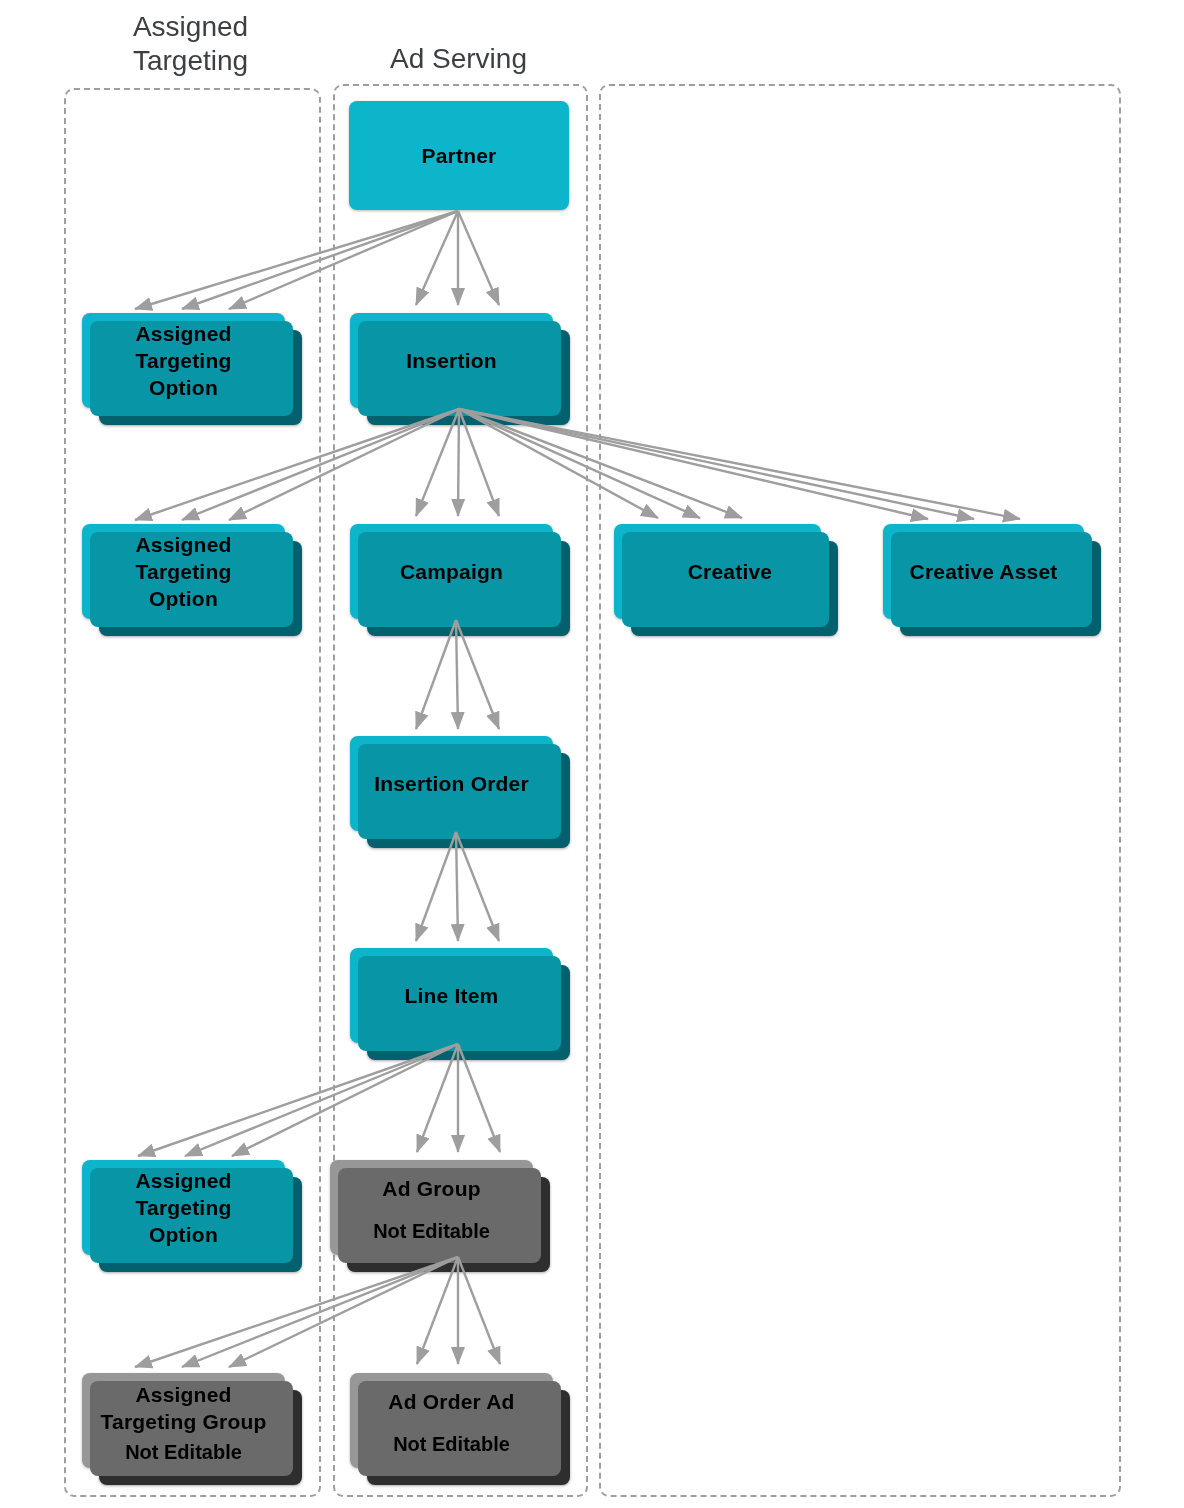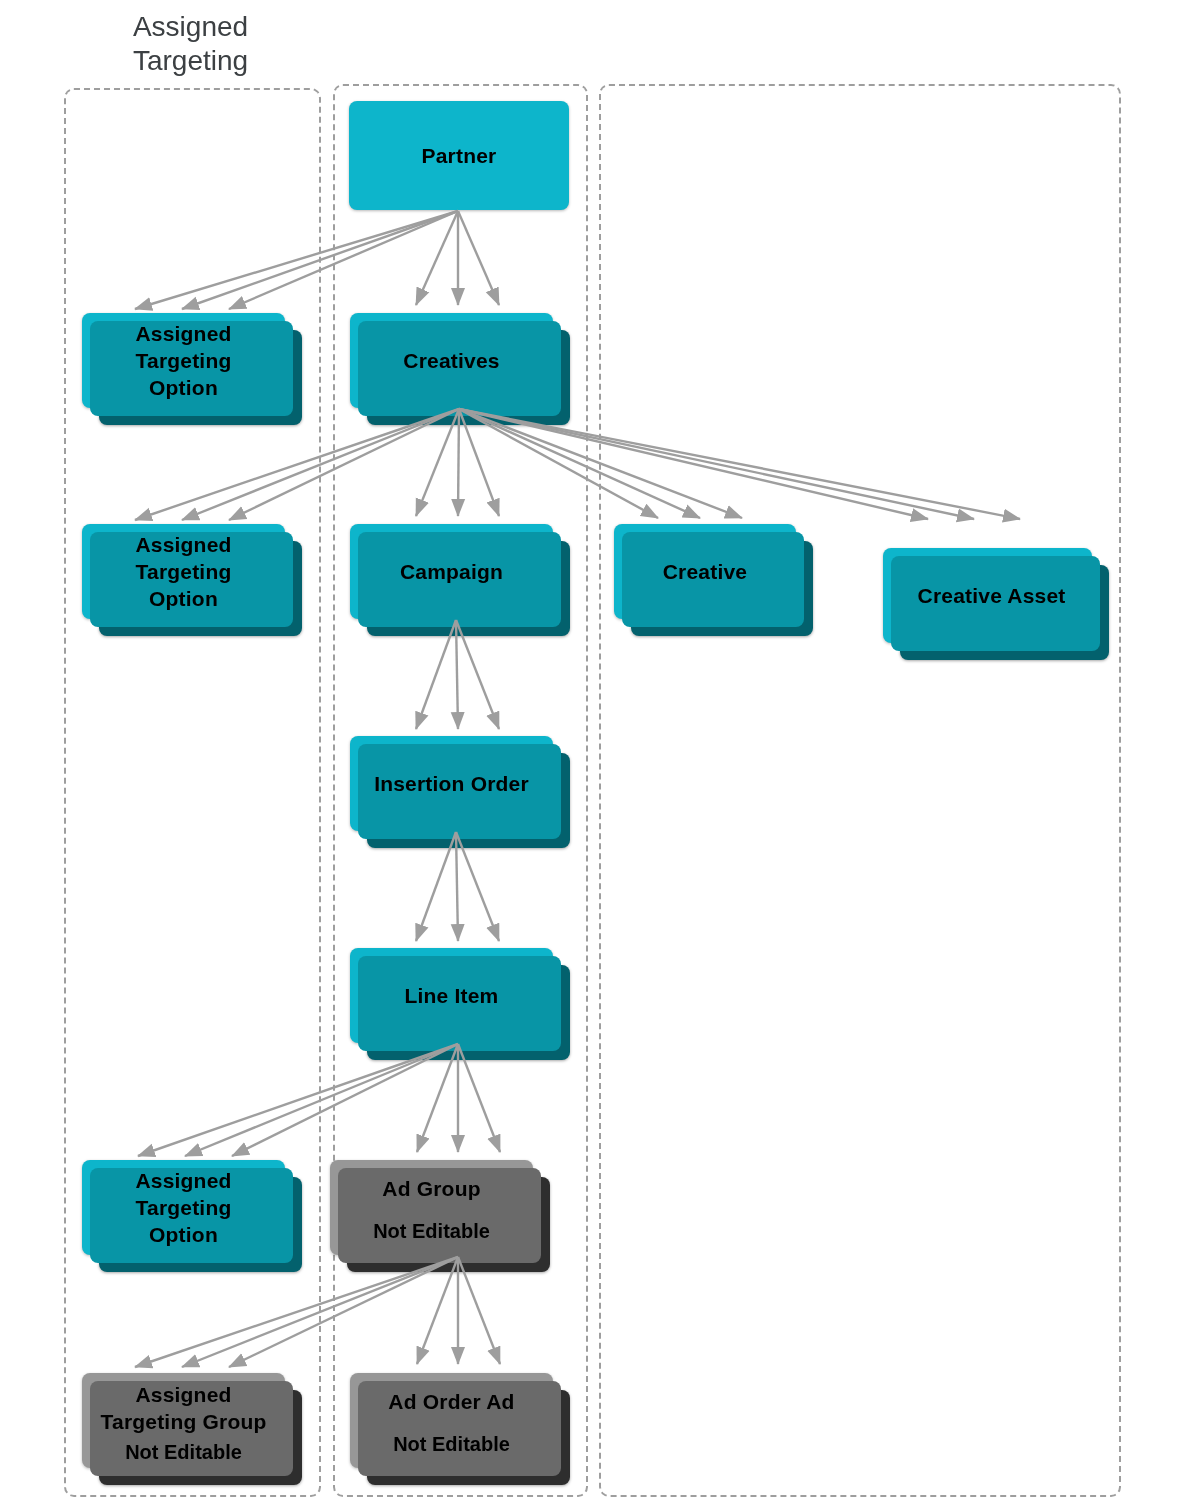--- a/index.html
+++ b/index.html
@@ -38,59 +38,62 @@
 </style>
 </head>
 <body>
 
 <div id="canvas">
 
   <div class="col-header" style="left:64px;top:10px;width:253px;">
     <div>Assigned</div>
     <div>Targeting</div>
   </div>
+  <div class="col-header" style="left:333px;top:42px;width:251px;">
+    <div>Ad Serving</div>
+  </div>
 
   <div class="col" style="left:64px;top:88px;width:253px;height:1405px;"></div>
   <div class="col" style="left:333px;top:84px;width:251px;height:1409px;"></div>
   <div class="col" style="left:599px;top:84px;width:518px;height:1409px;"></div>
 
   <div class="nodes-layer">
     <div class="node cyan" style="left:349px;top:101px;width:220px;height:109px;">
       <div class="nlabel">Partner</div>
     </div>
 
     <div class="node cyan stack" style="left:82px;top:313px;width:203px;height:95px;">
       <div class="nlabel">
         <div>Assigned</div>
         <div>Targeting</div>
         <div>Option</div>
       </div>
     </div>
 
     <div class="node cyan stack" style="left:350px;top:313px;width:203px;height:95px;">
-      <div class="nlabel">Creatives</div>
+      <div class="nlabel">Insertion</div>
     </div>
 
     <div class="node cyan stack" style="left:82px;top:524px;width:203px;height:95px;">
       <div class="nlabel">
         <div>Assigned</div>
         <div>Targeting</div>
         <div>Option</div>
       </div>
     </div>
 
     <div class="node cyan stack" style="left:350px;top:524px;width:203px;height:95px;">
       <div class="nlabel">Campaign</div>
     </div>
 
-    <div class="node cyan stack" style="left:614px;top:524px;width:182px;height:95px;">
+    <div class="node cyan stack" style="left:614px;top:524px;width:182px;height:95px;padding-left:25px;">
       <div class="nlabel">Creative</div>
     </div>
 
-    <div class="node cyan stack" style="left:883px;top:548px;width:201px;height:95px;padding-left:8px;">
+    <div class="node cyan stack" style="left:883px;top:524px;width:201px;height:95px;">
       <div class="nlabel">Creative Asset</div>
     </div>
 
     <div class="node cyan stack" style="left:350px;top:736px;width:203px;height:95px;">
       <div class="nlabel">Insertion Order</div>
     </div>
 
     <div class="node cyan stack" style="left:350px;top:948px;width:203px;height:95px;">
       <div class="nlabel">Line Item</div>
     </div>

